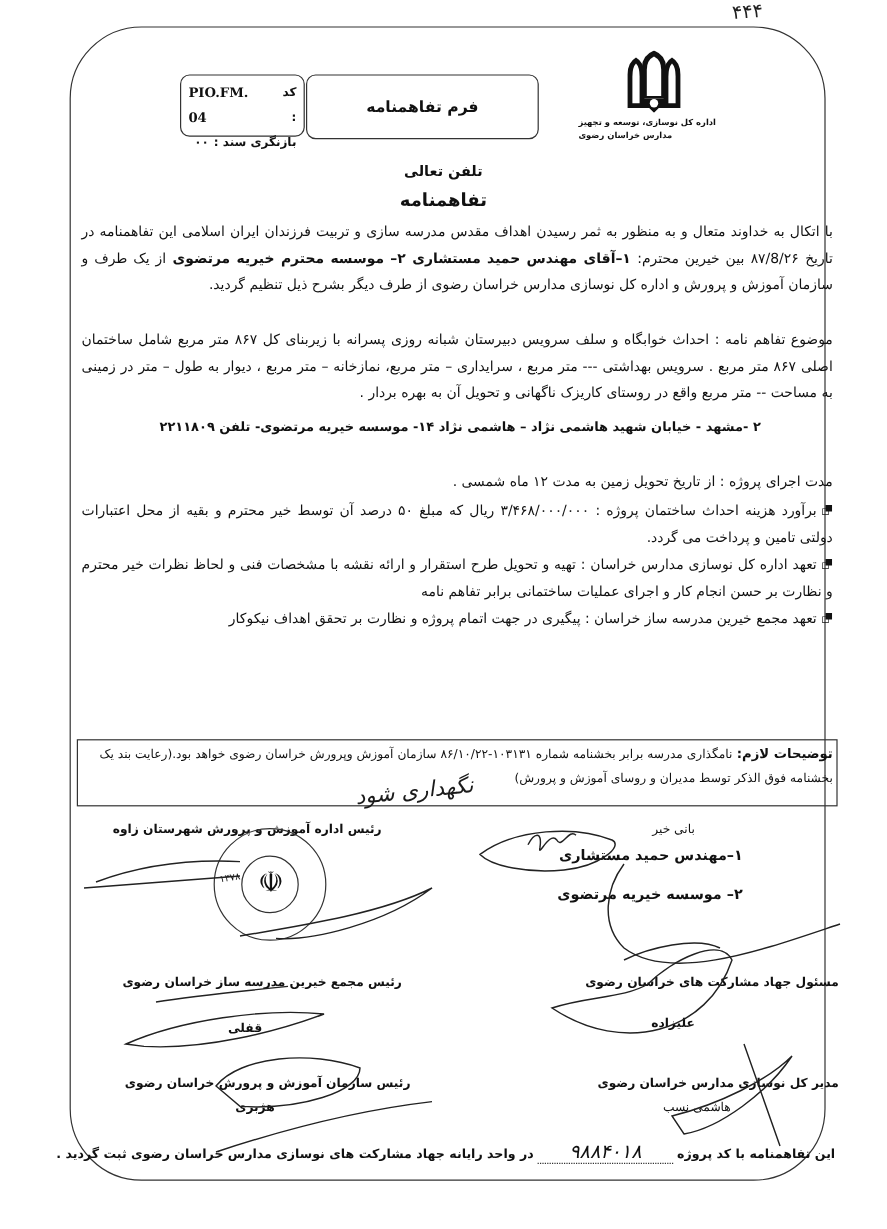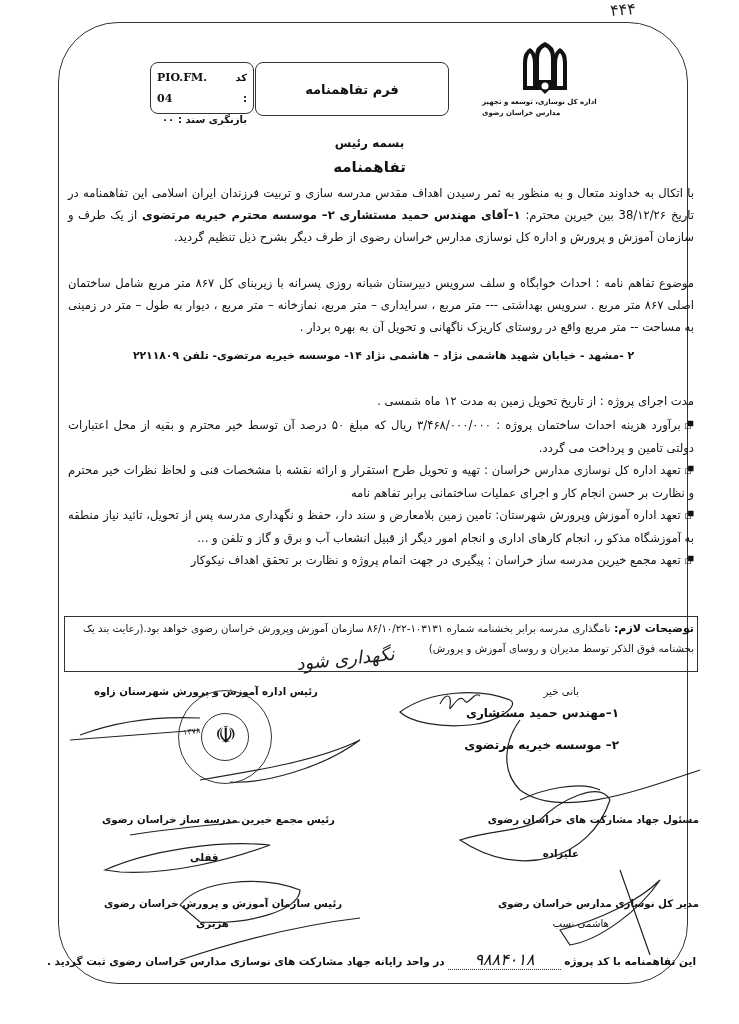--- a/index.html
+++ b/index.html
@@ -97,27 +97,27 @@
   <div class="row">
     <span>کد :</span>
     <span class="code-val">PIO.FM. 04</span>
   </div>
   <div class="row">
     <span>بازنگری سند :</span>
     <span>۰۰</span>
   </div>
 </div>
 
-<div class="center-line bismillah">بسمه رئیس</div>
+<div class="center-line bismillah">تلفن تعالی</div>
 <div class="center-line doc-title">تفاهمنامه</div>
 
 <div class="body-text" style="top:182px;">
   <p>
     <span style="font-weight:normal">با اتکال به خداوند متعال و به منظور به ثمر رسیدن اهداف مقدس مدرسه سازی و تربیت فرزندان ایران اسلامی این تفاهمنامه در تاریخ</span>
-    <span style="font-weight:normal">38/۱۲/۲۶</span>
+    <span style="font-weight:normal">۸۷/8/۲۶</span>
     <span style="font-weight:normal">بین خیرین محترم:</span>
     <span>۱–آقای مهندس حمید مستشاری ۲– موسسه محترم خیریه مرتضوی</span>
     <span style="font-weight:normal">از یک طرف و سازمان آموزش و پرورش و اداره کل نوسازی مدارس خراسان رضوی از طرف دیگر بشرح ذیل تنظیم گردید.</span>
   </p>
 </div>
 
 <div class="body-text" style="top:272px; font-weight:normal;">
   <p>موضوع تفاهم نامه : احداث خوابگاه و سلف سرویس دبیرستان شبانه روزی پسرانه با زیربنای کل ۸۶۷ متر مربع شامل ساختمان اصلی ۸۶۷ متر مربع . سرویس بهداشتی --- متر مربع ، سرایداری – متر مربع، نمازخانه – متر مربع ، دیوار به طول – متر در زمینی به مساحت -- متر مربع واقع در روستای کاریزک ناگهانی و تحویل آن به بهره بردار .</p>
 </div>
 
@@ -125,21 +125,20 @@
   <p class="addr2" style="font-weight:bold">۲ -مشهد - خیابان شهید هاشمی نژاد – هاشمی نژاد ۱۴- موسسه خیریه مرتضوی- تلفن ۲۲۱۱۸۰۹</p>
 </div>
 
 <div class="body-text" style="top:390px; font-weight:normal;">
   <p>مدت اجرای پروژه : از تاریخ تحویل زمین به مدت ۱۲ ماه شمسی .</p>
 </div>
 
 <div class="body-text" style="top:414px; font-weight:normal; line-height:22.5px;">
   <p><span class="bullet">⮻</span><span>برآورد هزینه احداث ساختمان پروژه : ۳/۴۶۸/۰۰۰/۰۰۰ ریال که مبلغ ۵۰ درصد آن توسط خیر محترم و بقیه از محل اعتبارات دولتی تامین و پرداخت می گردد.</span></p>
   <p><span class="bullet">⮻</span><span>تعهد اداره کل نوسازی مدارس خراسان : تهیه و تحویل طرح استقرار و ارائه نقشه با مشخصات فنی و لحاظ نظرات خیر محترم و نظارت بر حسن انجام کار و اجرای عملیات ساختمانی برابر تفاهم نامه</span></p>
-  <p><span class="bullet">⮻</span><span>تعهد اداره آموزش وپرورش شهرستان: تامین زمین بلامعارض و سند دار، حفظ و نگهداری مدرسه پس از تحویل، تائید نیاز منطقه به آموزشگاه مذکو ر، انجام کارهای اداری و انجام امور دیگر از قبیل انشعاب آب و برق و گاز و تلفن و ...</span></p>
   <p><span class="bullet">⮻</span><span>تعهد مجمع خیرین مدرسه ساز خراسان : پیگیری در جهت اتمام پروژه و نظارت بر تحقق اهداف نیکوکار</span></p>
 </div>
 
 <div class="note-box">
   <span class="lbl">توضیحات لازم:</span>
   <span style="font-weight:normal">نامگذاری مدرسه برابر بخشنامه شماره ۱۰۳۱۳۱-۸۶/۱۰/۲۲ سازمان آموزش وپرورش خراسان رضوی خواهد بود.(رعایت بند یک بخشنامه فوق الذکر توسط مدیران و روسای آموزش و پرورش)</span>
 </div>
 <div class="handwritten" style="left:296px; top:648px; transform:rotate(-6deg);">نگهداری شود</div>
 
 <div class="sig" style="right:160px; top:686px; font-weight:normal;">بانی خیر</div>

